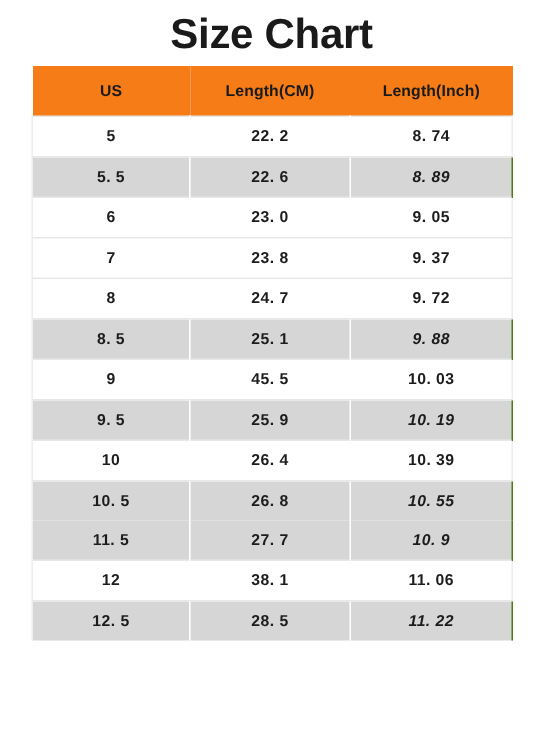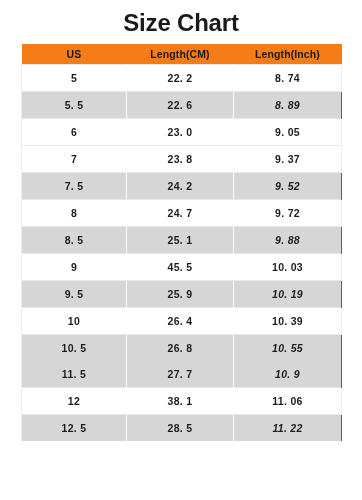--- a/index.html
+++ b/index.html
@@ -20,21 +20,21 @@
     height: 500px;
     background: #ffffff;
     box-sizing: border-box;
   }
   .chart-title {
     position: absolute;
     top: 6px;
     left: 0;
     width: 362px;
     text-align: center;
-    font-size: 24px;
+    font-size: 28px;
     line-height: 34px;
     font-weight: 700;
     color: #1a1a1a;
     letter-spacing: -0.2px;
   }
   .size-table {
     position: absolute;
     top: 44px;
     left: 21px;
     width: 320px;
@@ -43,21 +43,21 @@
   }
   .size-table col.c-us     { width: 105px; }
   .size-table col.c-cm     { width: 107px; }
   .size-table col.c-inch   { width: 108px; }
 
   .size-table thead th {
     background: #F57C16;
     color: #1a1a1a;
     font-size: 10.5px;
     font-weight: 700;
-    height: 20px;
+    height: 33px;
     padding: 0;
     text-align: center;
     vertical-align: middle;
     border: none;
     letter-spacing: 0.1px;
     margin-top: 39px;
   }
   .size-table tbody td {
     height: 26px;
     padding: 0;
@@ -127,25 +127,20 @@
       <tr class="row-odd">
         <td>6</td>
         <td>23. 0</td>
         <td>9. 05</td>
       </tr>
       <tr class="row-odd">
         <td>7</td>
         <td>23. 8</td>
         <td>9. 37</td>
       </tr>
-      <tr class="row-even">
-        <td>7. 5</td>
-        <td>24. 2</td>
-        <td>9. 52</td>
-      </tr>
       <tr class="row-odd">
         <td>8</td>
         <td>24. 7</td>
         <td>9. 72</td>
       </tr>
       <tr class="row-even">
         <td>8. 5</td>
         <td>25. 1</td>
         <td>9. 88</td>
       </tr>

